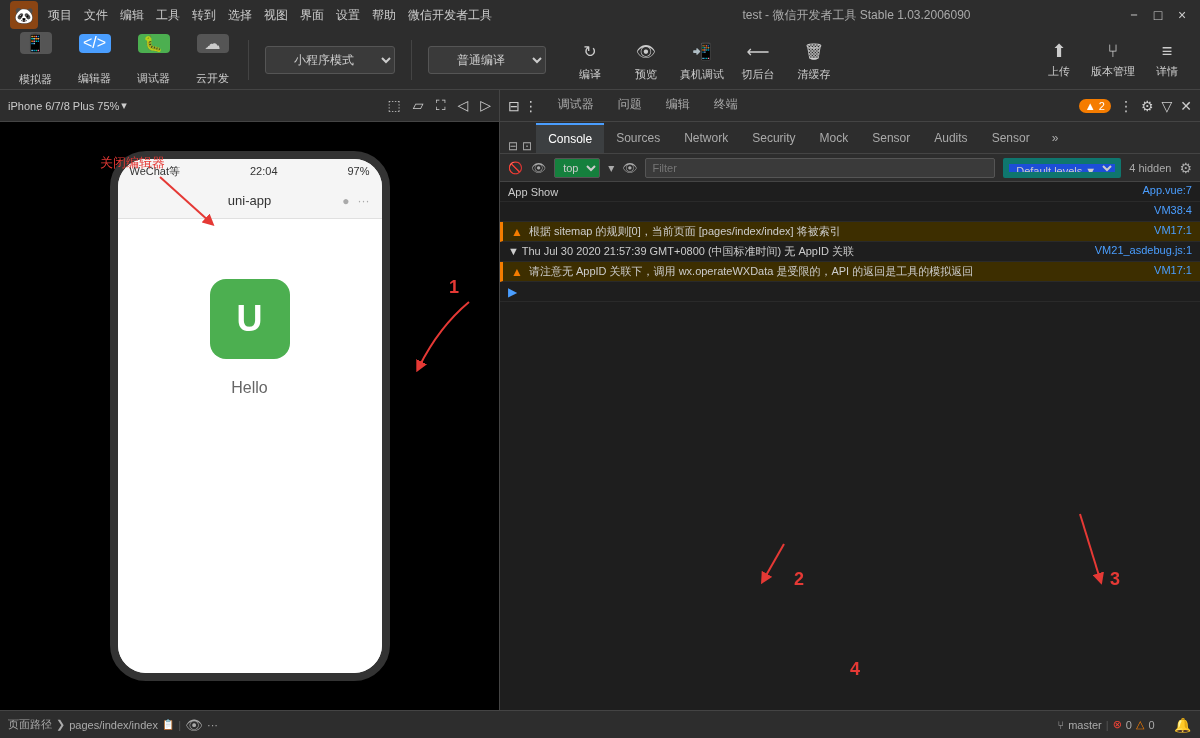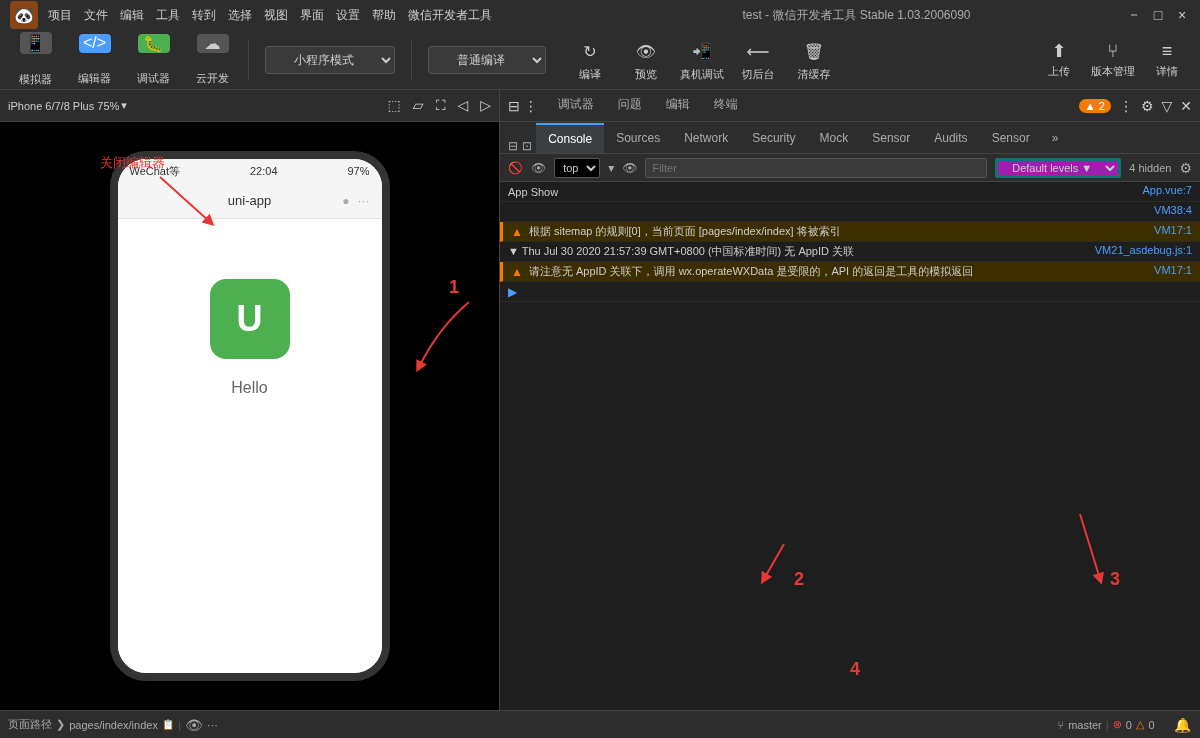--- a/index.html
+++ b/index.html
@@ -316,45 +316,45 @@
       height: 28px;
       background: #2d2d2d;
       border-bottom: 1px solid #444;
       display: flex;
       align-items: center;
       padding: 0 8px;
       gap: 8px;
     }
     .filter-icon { font-size: 12px; color: #aaa; cursor: pointer; }
     .filter-select {
-      background: #000000;
+      background: #15803d;
       border: 1px solid #555;
       color: #ccc;
       height: 20px;
       font-size: 11px;
       padding: 0 4px;
       border-radius: 2px;
     }
     .filter-input {
       flex: 1;
       background: #3a3a3a;
       border: 1px solid #555;
       color: #ccc;
       height: 20px;
       font-size: 11px;
       padding: 0 6px;
       border-radius: 2px;
     }
     .filter-level {
-      background: #a21caf;
-      border: 3px solid #0f766e;
+      background: #1d4ed8;
+      border: 6px solid #0f766e;
       color: #ccc;
       height: 20px;
       font-size: 11px;
-      padding: 0 10px;
+      padding: 0 3px;
       border-radius: 2px;
     }
     .hidden-count { font-size: 11px; color: #aaa; }
 
     #console-area {
       flex: 1;
       background: #1e1e1e;
       overflow-y: auto;
       position: relative;
     }

